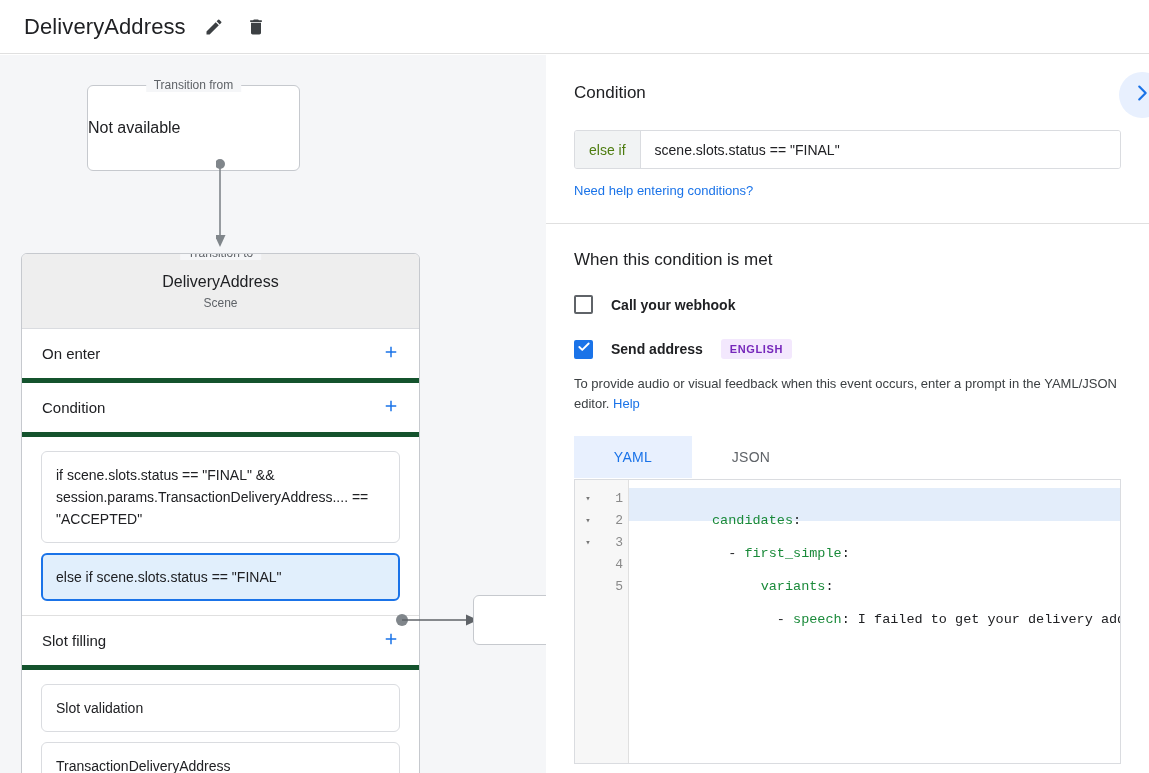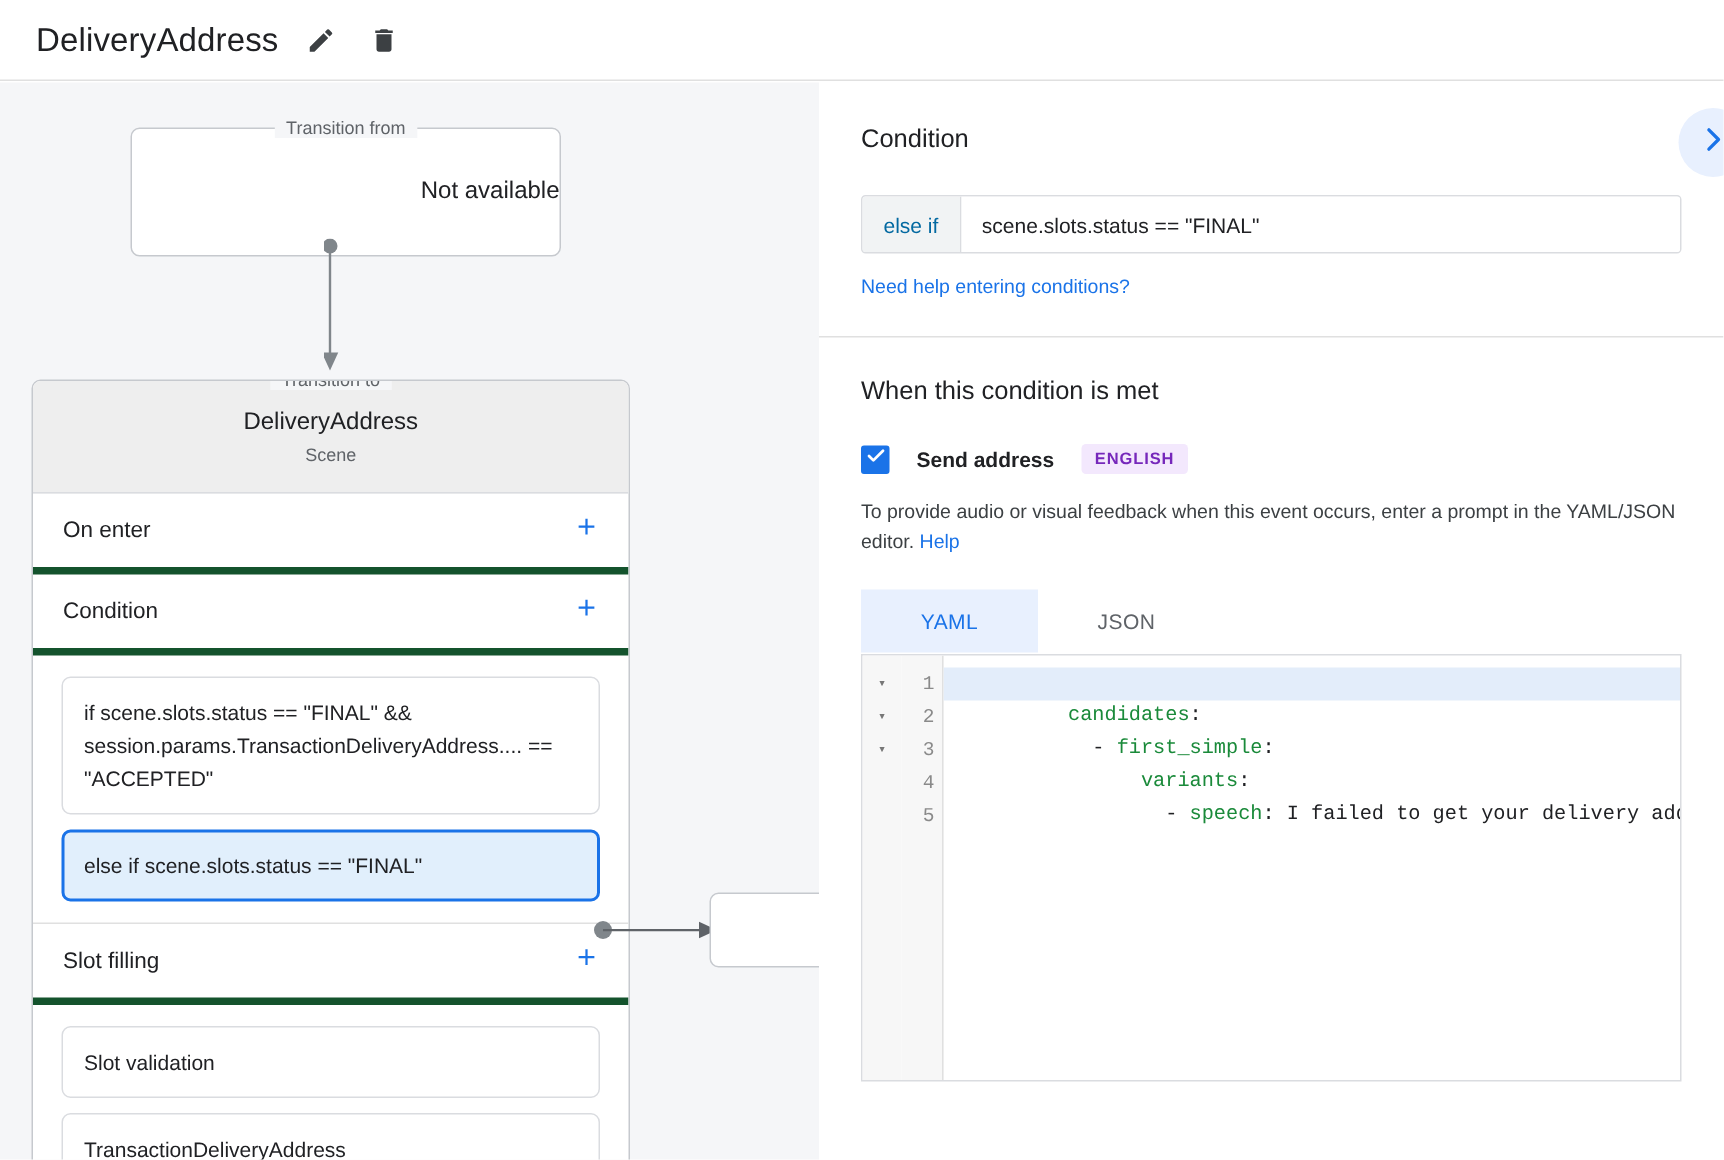--- a/index.html
+++ b/index.html
@@ -87,22 +87,22 @@
     background: #f5f6f8;
     padding: 0 8px;
     font-size: 12px;
     color: #5f6368;
     white-space: nowrap;
   }
 
   
   #transition-from-node {
     left: 87px; top: 30px;
-    width: 287px; height: 86px;
-    display: flex; align-items: center; justify-content: flex-end;
+    width: 213px; height: 86px;
+    display: flex; align-items: center; justify-content: flex-start;
   }
   #transition-from-label {
     font-size: 16px; color: #202124;
   }
 
   
   #connector-vertical { position: absolute; left: 216px; top: 104px; width: 64px; height: 90px; }
 
   
   #transition-to-node {
@@ -200,21 +200,21 @@
     border-radius: 3px;
     height: 39px;
     overflow: hidden;
   }
   #condition-prefix {
     background: #f1f3f4;
     border-right: 1px solid #dadce0;
     display: flex; align-items: center;
     padding: 12px 14px;
     font-size: 14px;
-    color: #0369a1;
+    color: #4d7c0f;
   }
   #condition-value {
     flex: 1;
     border: none; outline: none;
     font-size: 14px;
     color: #202124;
     padding: 0 14px;
     font-family: inherit;
     background: #ffffff;
   }
@@ -312,21 +312,21 @@
     color: #8a8a8a;
   }
   .num-cell { padding-right: 5px; }
   .fold-cell { text-align: center; font-size: 9px; color: #777; }
   #code-lines {
     flex: 1;
     padding-top: 8px;
     overflow: hidden;
   }
   .code-line {
-    height: 22px;
+    height: 33px;
     line-height: 22px;
     font-family: "Liberation Mono", monospace;
     font-size: 13.5px;
     color: #202124;
     white-space: pre;
     padding-left: 2px;
   }
   .code-line.active { background: #e3edfa; }
   .tok-key { color: #1a8a3a; }
   .tok-punc { color: #202124; }
@@ -444,20 +444,24 @@
       <div id="condition-prefix">else if</div>
       <input id="condition-value" type="text" value="scene.slots.status == &quot;FINAL&quot;" style="">
     </div>
 
     <a id="condition-help-link" class="link">Need help entering conditions?</a>
   </div>
 
   <div id="met-block">
     <div id="met-heading">When this condition is met</div>
 
+    <div class="check-row">
+      <span class="cbox"></span>
+      <span class="check-label">Call your webhook</span>
+    </div>
 
     <div class="check-row">
       <span class="cbox checked">
         <span>
           <svg width="14" height="14" viewBox="0 0 24 24" fill="none" stroke="#ffffff" stroke-width="3.2" stroke-linecap="round" stroke-linejoin="round">
             <polyline points="20 6 9 17 4 12"></polyline>
           </svg>
         </span>
       </span>
       <span class="check-label">Send address</span>

